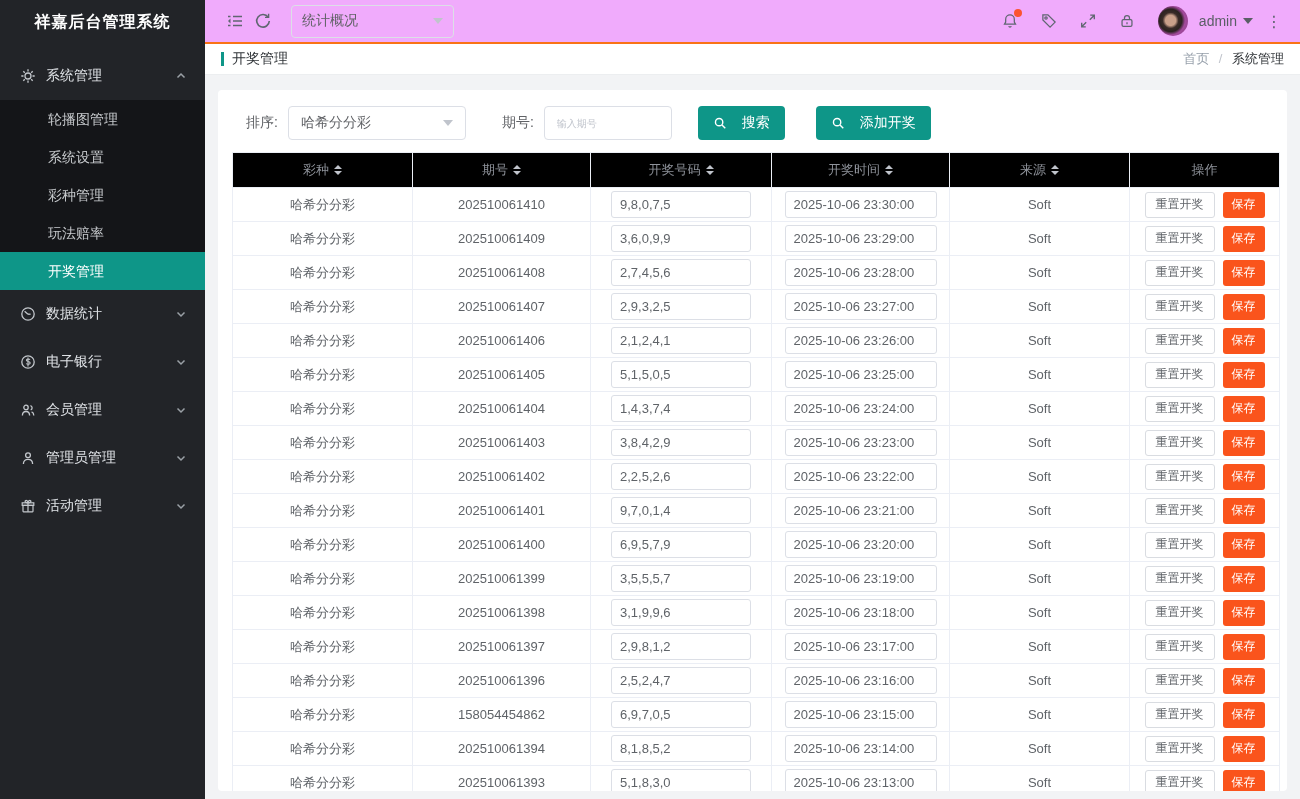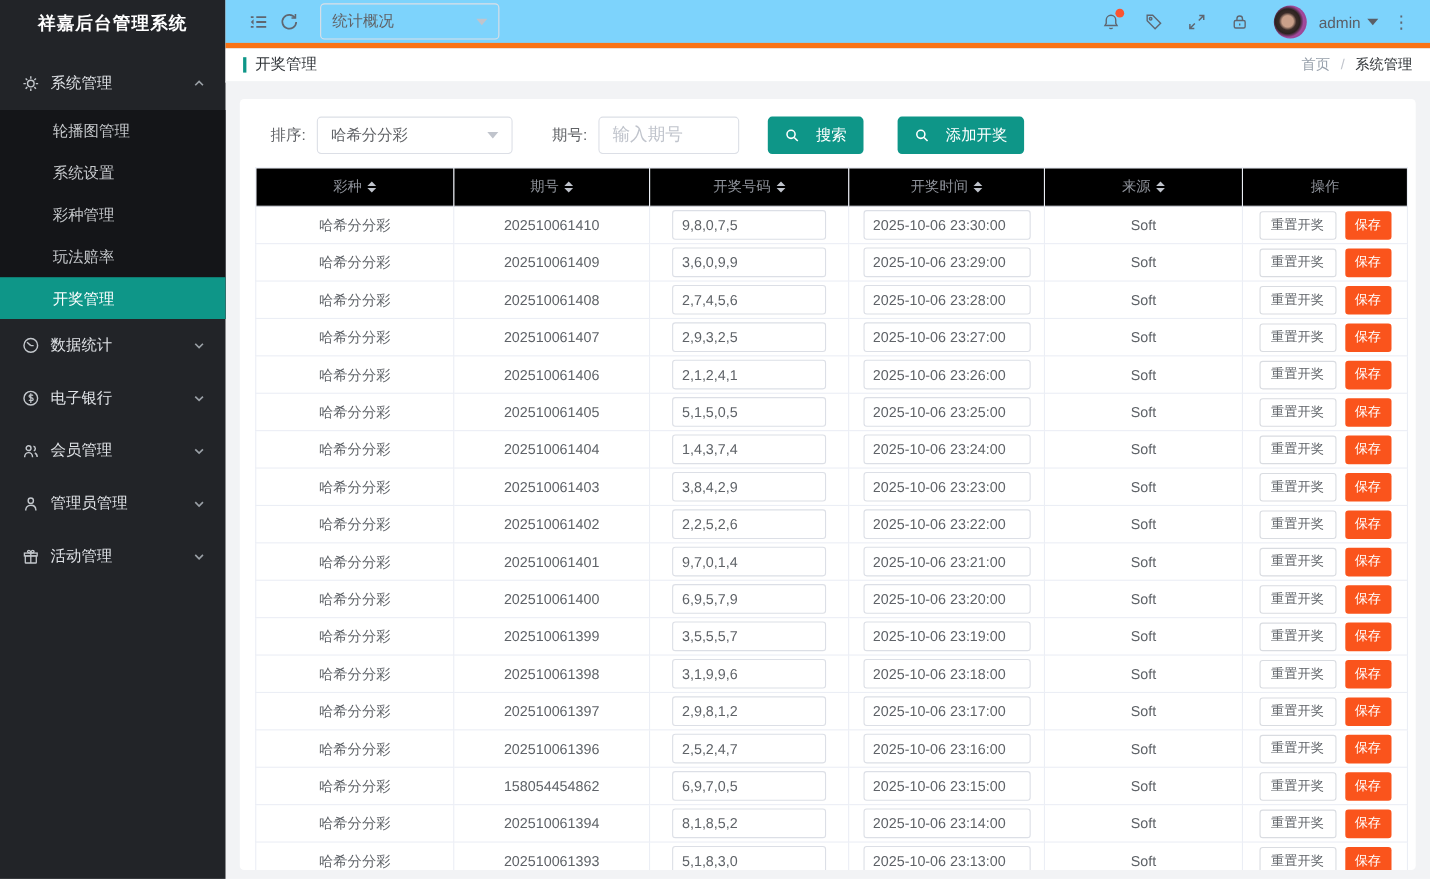--- a/index.html
+++ b/index.html
@@ -17,21 +17,21 @@
   .mi-label { flex:1; }
   .mi-caret { color:#9aa0a6; display:inline-flex; }
   .mi-caret svg { width:12px; height:12px; }
   .submenu { background:#141518; }
   .submenu-item { height:38px; line-height:38px; padding-left:48px; font-size:14px; color:#c7cacd; cursor:pointer; }
   .submenu-item.active { background:#0e9688; color:#ffffff; }
 
   
   .main { flex:1; display:flex; flex-direction:column; min-width:0; }
 
-  .topbar { height:44px; background:#7dd3fc; border-bottom:5px solid #f97316; display:flex; align-items:center; padding:12px 16px; flex-shrink:0; }
+  .topbar { height:44px; background:#f0abfc; border-bottom:2px solid #f97316; display:flex; align-items:center; padding:12px 16px; flex-shrink:0; }
   .icon-btn { display:inline-flex; align-items:center; justify-content:center; width:28px; height:28px; color:#5f6670; cursor:pointer; position:relative; }
   .icon-btn svg { width:18px; height:18px; }
   .nav-select { margin-left:14px; width:163px; height:33px; border:1px solid #dcdfe6; border-radius:4px; display:flex; align-items:center; padding:0 10px; font-size:14px; color:#606266; cursor:pointer; }
   .nav-select .sel-text { flex:1; }
   .caret-down { width:0; height:0; border-left:5px solid transparent; border-right:5px solid transparent; border-top:6px solid #c0c4cc; }
   .topbar-right { margin-left:auto; display:flex; align-items:center; gap:11px; }
   .badge-dot { position:absolute; top:2px; right:2px; width:8px; height:8px; border-radius:50%; background:#fb5430; }
   .avatar { width:30px; height:30px; border-radius:50%; margin-left:6px; cursor:pointer;
             background:radial-gradient(circle at 42% 48%, #caa08a 0 22%, #3a2b28 34%, #2b2320 48%, #a2499c 62%, #8d3f8a 100%); }
   .user-wrap { display:flex; align-items:center; gap:6px; cursor:pointer; color:#5a5e66; font-size:14px; }
@@ -47,21 +47,21 @@
 
   .content { flex:1; padding:15px 13px 8px; overflow:hidden; }
   .card { background:#fff; border-radius:4px; height:100%; padding:10px 14px; overflow:hidden; }
 
   
   .filters { display:flex; align-items:center; height:34px; margin:6px 0 12px; padding-left:14px; font-size:14px; color:#606266; }
   .f-label { margin-right:10px; }
   .f-select { width:178px; height:34px; border:1px solid #dcdfe6; border-radius:4px; display:flex; align-items:center; padding:0 12px; color:#606266; cursor:pointer; }
   .f-select .sel-text { flex:1; }
   .f-gap { width:36px; }
-  .f-input { width:128px; height:34px; border:1px solid #dcdfe6; border-radius:4px; padding:0 12px; font-size:16px; color:#606266; outline:none; font-family:inherit; }
+  .f-input { width:128px; height:34px; border:1px solid #dcdfe6; border-radius:4px; padding:0 12px; font-size:10px; color:#606266; outline:none; font-family:inherit; }
   .f-input::placeholder { color:#c0c4cc; }
   .btn-teal { height:34px; border:none; border-radius:4px; background:#0e9688; color:#fff; font-size:14px; display:inline-flex; align-items:center; gap:15px; padding:0 15px; cursor:pointer; font-family:inherit; }
   .btn-teal svg { width:14px; height:14px; }
   .btn-search { margin-left:26px; }
   .btn-add { margin-left:31px; }
 
   
   table { width:100%; border-collapse:collapse; table-layout:fixed; }
   th, td { border:1px solid #ebeef5; text-align:center; font-weight:normal; }
   thead th { background:#000000; height:35px; font-size:13px; color:#8f939b; }

